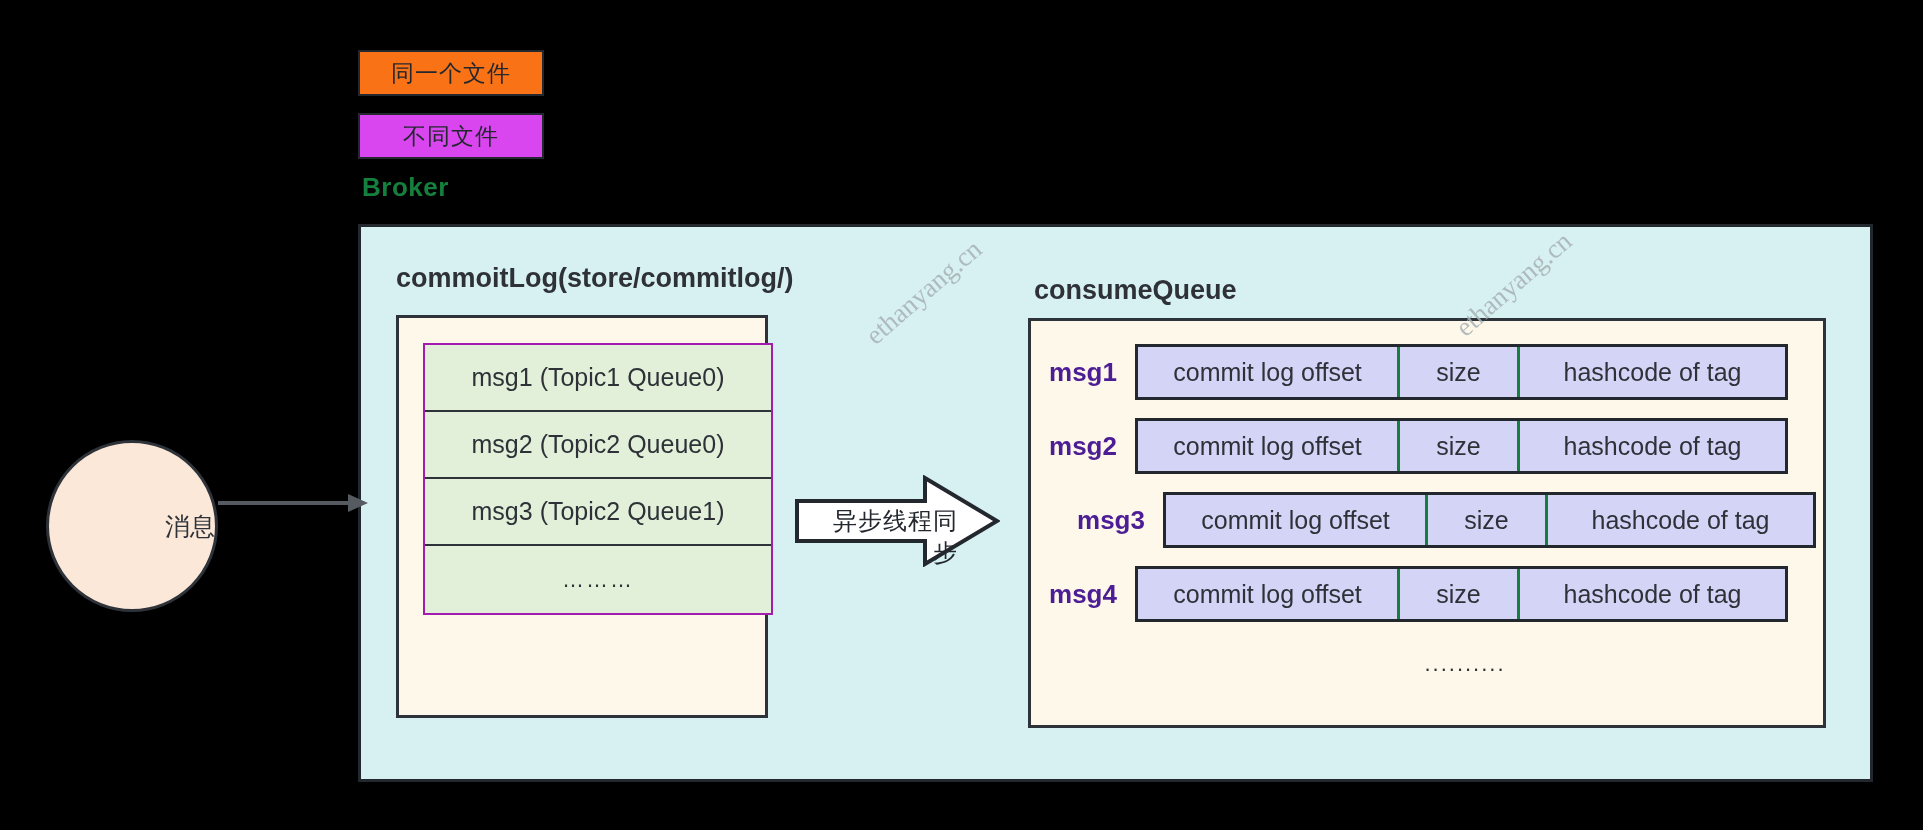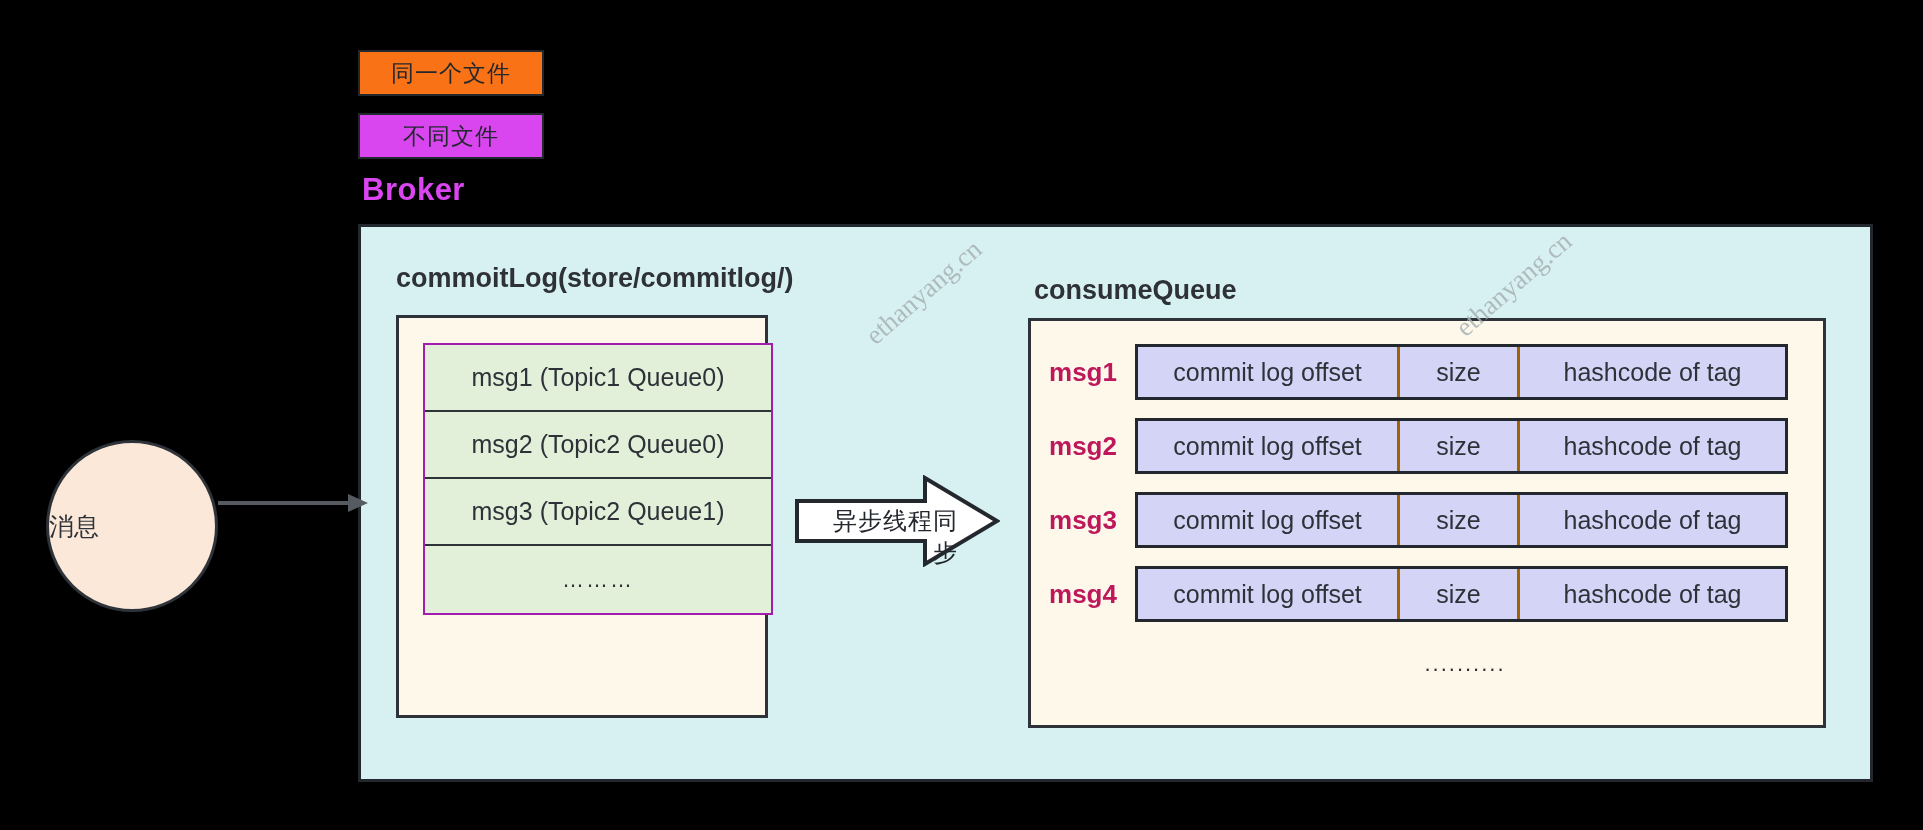--- a/index.html
+++ b/index.html
@@ -8,22 +8,22 @@
   .stage{position:absolute;left:0;top:0;width:1923px;height:830px;}
 
   
   .chip{position:absolute;border:2px solid #23272e;display:flex;
         align-items:center;justify-content:center;font-size:23px;color:#23272e;
         letter-spacing:1px;}
   .chip-same{left:358px;top:50px;width:182px;height:42px;background:#f97316;}
   .chip-diff{left:358px;top:113px;width:182px;height:42px;background:#d946ef;}
 
   
-  .broker-label{position:absolute;left:362px;top:172px;font-size:31px;
-        font-weight:bold;color:#d946ef;letter-spacing:.5px;}
+  .broker-label{position:absolute;left:362px;top:172px;font-size:26px;
+        font-weight:bold;color:#15803d;letter-spacing:.5px;}
   .broker-box{position:absolute;left:358px;top:224px;width:1515px;height:558px;
         background:#d7f0f2;border:3px solid #23272e;box-sizing:border-box;}
 
   .section-title{position:absolute;font-size:27px;font-weight:bold;color:#2e3238;}
   .t-commitlog{left:396px;top:263px;}
   .t-consumequeue{left:1034px;top:275px;}
 
   
   .commitlog-outer{position:absolute;left:396px;top:315px;width:372px;height:403px;
         background:#fdf8e9;border:3px solid #2e333a;box-sizing:border-box;}
@@ -40,36 +40,36 @@
   .arrow-wrap svg{display:block;}
   .arrow-text{position:absolute;left:818px;top:505px;width:140px;
         text-align:right;font-size:24px;color:#23272e;letter-spacing:1px;}
 
   
   .cq-outer{position:absolute;left:1028px;top:318px;width:798px;height:410px;
         background:#fdf8e9;border:3px solid #2e333a;box-sizing:border-box;}
   .cq-row{position:absolute;left:0;width:100%;height:62px;display:flex;
         align-items:center;}
   .cq-label{width:104px;text-align:center;font-size:26px;font-weight:bold;
-        color:#be185d;flex:0 0 104px;}
+        color:#4c1d95;flex:0 0 104px;}
   .cq-cells{display:flex;border:3px solid #23272e;height:56px;box-sizing:border-box;
         flex:0 0 auto;}
   .cq-cell{background:#d4d4f7;display:flex;align-items:center;justify-content:center;
-        font-size:25px;color:#2e3238;border-right:3px solid #a16207;box-sizing:border-box;}
+        font-size:25px;color:#2e3238;border-right:3px solid #15803d;box-sizing:border-box;}
   .cq-cell:last-child{border-right:none;}
   .cq-offset{width:262px;}
   .cq-size{width:120px;}
   .cq-hash{width:265px;}
   .cq-dots{position:absolute;left:104px;top:330px;width:660px;text-align:center;
         font-size:22px;color:#2e3238;letter-spacing:2px;}
 
   
   .circle{position:absolute;left:46px;top:440px;width:172px;height:172px;
         border-radius:50%;background:#fbe8d8;border:3px solid #2e333a;
-        display:flex;align-items:center;justify-content:flex-start;
+        display:flex;align-items:center;justify-content:flex-end;
         font-size:25px;color:#2e3238;box-sizing:border-box;}
   .feed-arrow{position:absolute;left:218px;top:492px;width:152px;height:22px;}
 
   
   .wm{position:absolute;font-size:27px;color:#a8b2b6;opacity:.85;
       transform:rotate(-41deg);transform-origin:left bottom;white-space:nowrap;
       font-family:"Liberation Serif","DejaVu Serif",serif;}
   .wm1{left:880px;top:320px;}
   .wm2{left:1470px;top:312px;}
 </style>
@@ -119,21 +119,21 @@
 
     <div class="cq-row" style="top:94px;">
       <div class="cq-label">msg2</div>
       <div class="cq-cells">
         <div class="cq-cell cq-offset">commit log offset</div>
         <div class="cq-cell cq-size">size</div>
         <div class="cq-cell cq-hash">hashcode of tag</div>
       </div>
     </div>
 
-    <div class="cq-row" style="top:168px;">
+    <div class="cq-row" style="top:168px;padding-left:28px;">
       <div class="cq-label">msg3</div>
       <div class="cq-cells">
         <div class="cq-cell cq-offset">commit log offset</div>
         <div class="cq-cell cq-size">size</div>
         <div class="cq-cell cq-hash">hashcode of tag</div>
       </div>
     </div>
 
     <div class="cq-row" style="top:242px;">
       <div class="cq-label">msg4</div>

